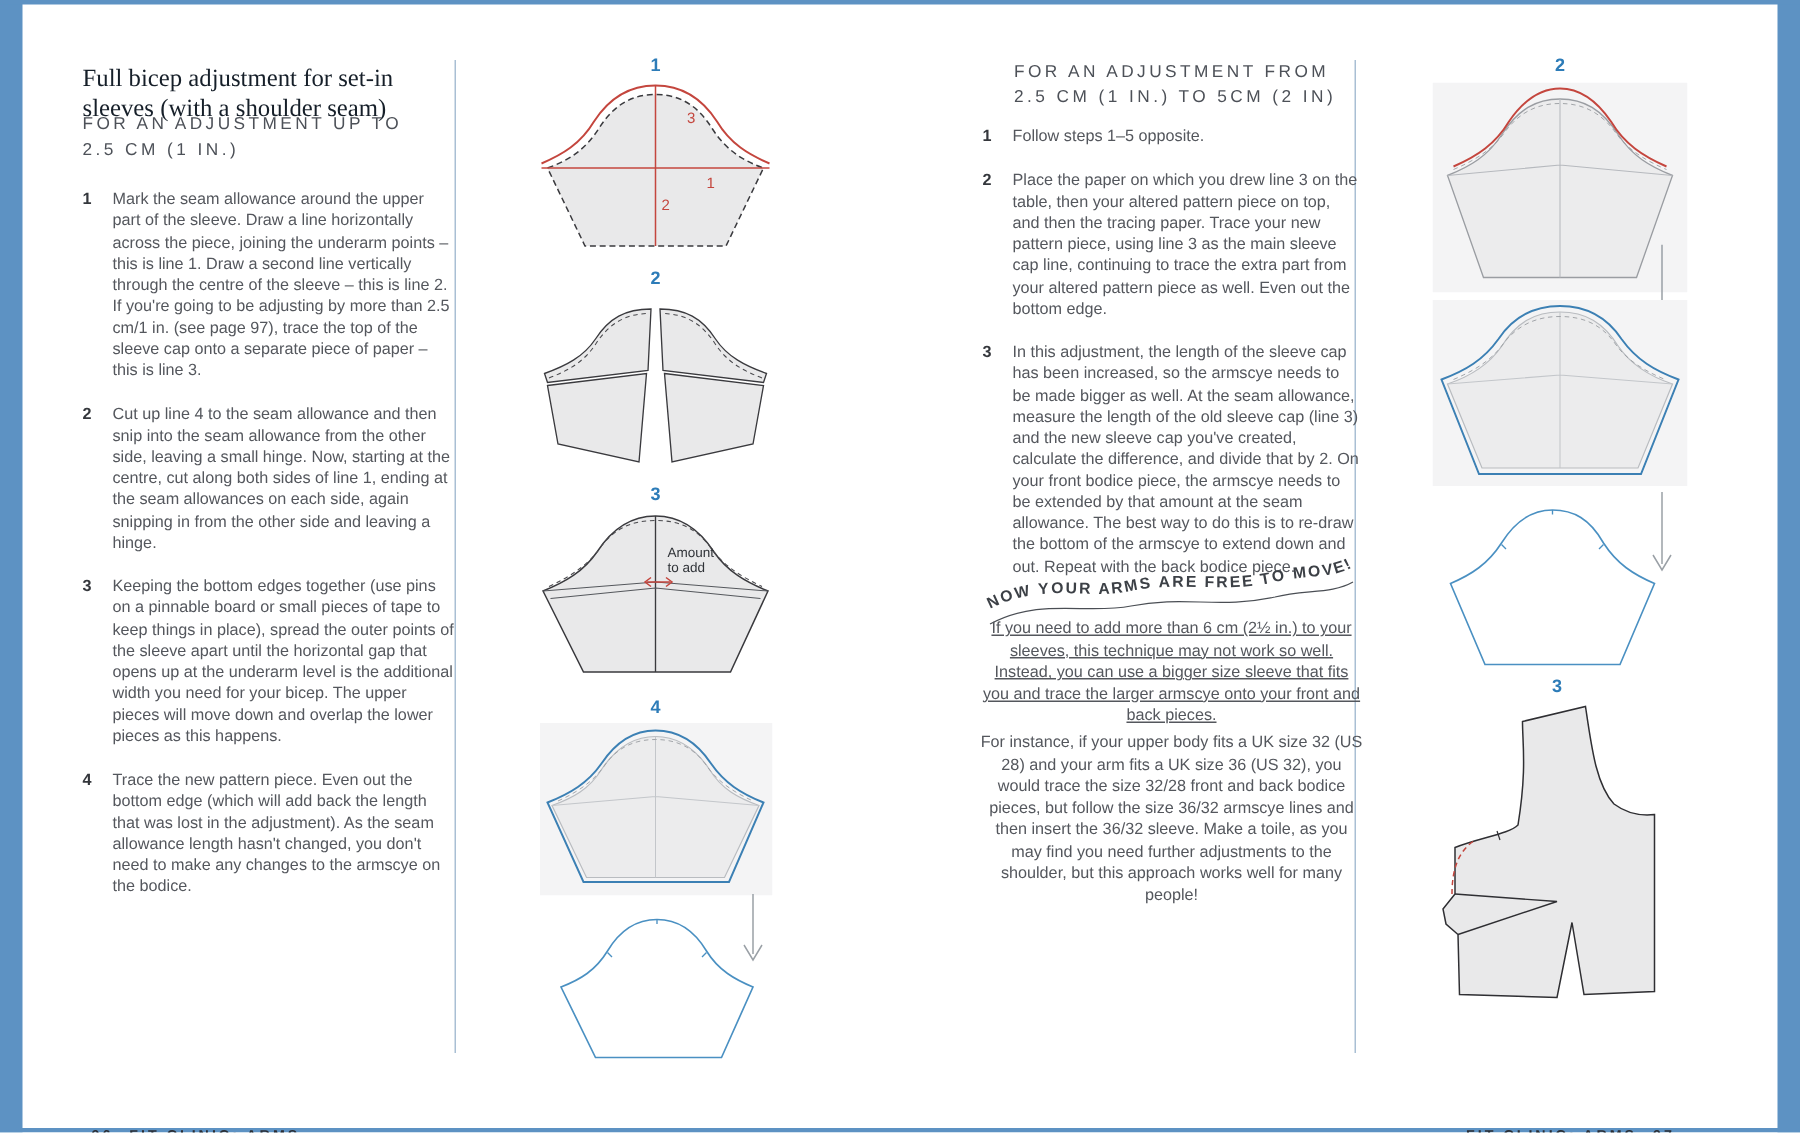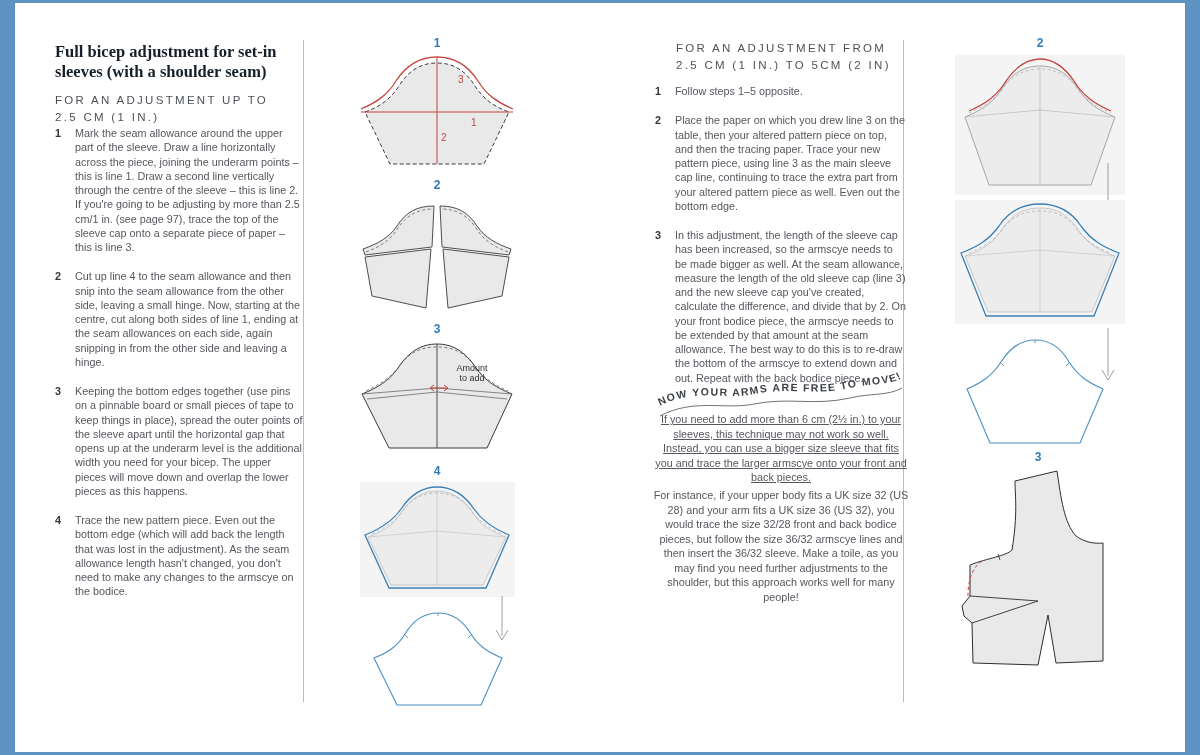--- a/index.html
+++ b/index.html
@@ -13,48 +13,48 @@
   .frame-left,.frame-right{position:absolute;top:0;bottom:0;width:15px;background:#5d92c3;}
   .frame-left{left:0;} .frame-right{right:0;}
   .frame-top,.frame-bottom{position:absolute;left:0;right:0;height:3px;background:#5d92c3;}
   .frame-top{top:0;} .frame-bottom{bottom:0;}
 
   .divider{position:absolute;top:40px;height:662px;width:1px;background:#a9bfd4;}
 
   .title{
     position:absolute;left:55px;top:42px;width:258px;
     font-family:"Liberation Serif","DejaVu Serif",serif;
-    font-weight:bold;font-size:16.5px;line-height:1.22;color:#161f29;
+    font-weight:normal;font-size:16.5px;line-height:1.22;color:#161f29;
   }
   .kicker{
     font-size:11.5px;letter-spacing:2.3px;color:#4d5158;line-height:1.5;
     white-space:pre-line;font-weight:400;
   }
-  .kicker.left{position:absolute;left:55px;top:92px;width:260px;}
+  .kicker.left{position:absolute;left:55px;top:75px;width:260px;}
   .kicker.right{position:absolute;left:676px;top:40px;width:270px;}
 
   .steps{position:absolute;display:flex;flex-direction:column;}
   .steps.left{left:55px;top:126px;width:248px;gap:15px;}
   .steps.right{left:655px;top:84px;width:252px;gap:15px;}
   .step{display:flex;font-size:10.8px;line-height:1.32;color:#54575d;}
   .step-num{font-weight:bold;color:#34373c;width:20px;flex:0 0 20px;}
   .step-text{flex:1;}
 
   .para{
     position:absolute;left:653px;width:256px;text-align:center;
     font-size:10.8px;line-height:1.35;color:#54575d;
   }
 
   .diagram-number{
     position:absolute;font-size:12px;font-weight:bold;color:#2d7cb8;text-align:center;
   }
   .red-label{position:absolute;font-size:10px;color:#c4463e;}
   .amount-label{
     position:absolute;left:445px;top:363px;width:54px;
-    font-size:9px;line-height:1.15;color:#2f3237;white-space:pre-line;text-align:center;
+    font-size:9px;line-height:1.15;color:#2f3237;white-space:pre-line;
   }
 
   .footer{position:absolute;top:752px;font-size:9.5px;letter-spacing:2px;color:#2a2d33;font-weight:bold;}
   .footer .pg{margin:0 6px;}
   .footer.left{left:55px;}
   .footer.right{left:955px;width:190px;text-align:center;}
 
   svg{position:absolute;display:block;}
   .banner-svg{left:654px;top:364px;}
 </style>

